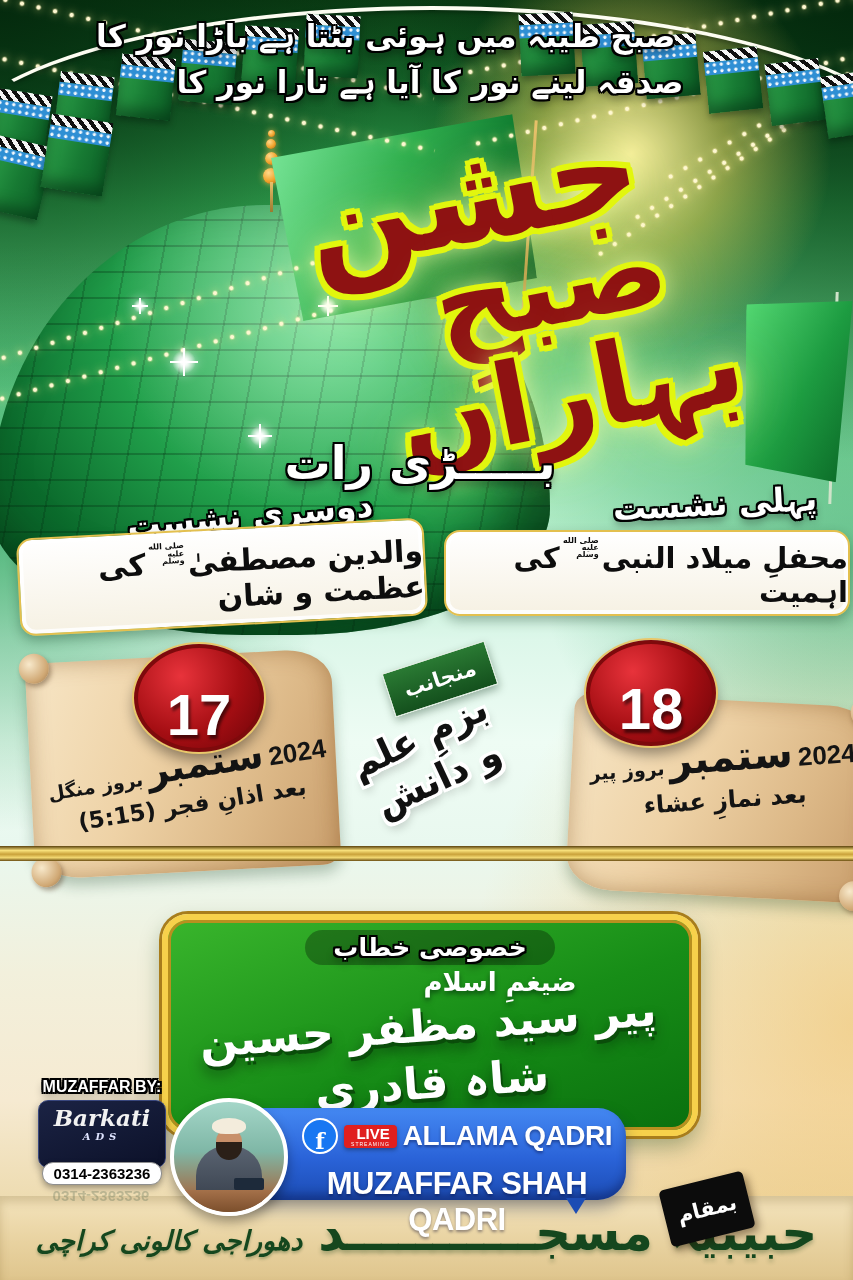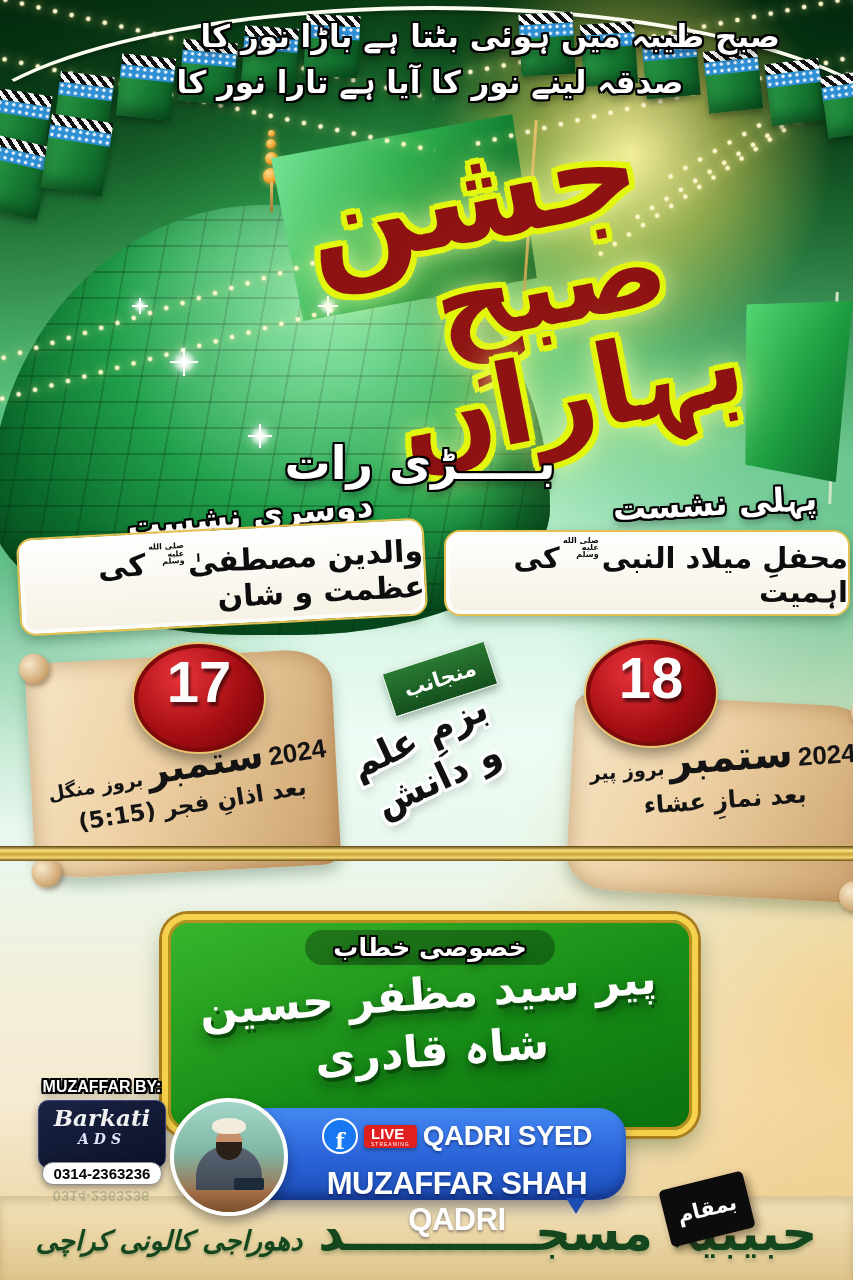--- a/index.html
+++ b/index.html
@@ -51,38 +51,38 @@
   .whitebox{background:linear-gradient(180deg,#ffffff 0%,#f6f1e3 100%);border:2px solid #e3c04f;border-radius:16px;
     box-shadow:0 5px 12px rgba(0,40,15,.3), inset 0 0 0 4px rgba(255,255,255,.85);
     display:flex;align-items:center;justify-content:center;color:#0d0d0d;font-weight:700;}
   .pbuh{display:inline-block;font-size:8px;line-height:.9;vertical-align:super;margin:0 3px;white-space:normal;max-width:36px;}
   .scroll{background:linear-gradient(115deg,#f7e6c6 0%,#eed2a6 40%,#dcb887 72%,#c99e6c 100%);
     border-radius:18px 46px 18px 46px/16px 34px 16px 34px;
     box-shadow:inset 0 0 22px rgba(120,70,20,.4),0 8px 14px rgba(20,60,30,.28);}
   .curl{width:30px;height:30px;border-radius:50%;
     background:radial-gradient(circle at 35% 35%,#f8e9cb,#d0a874 65%,#96734a);
     box-shadow:2px 3px 5px rgba(60,30,5,.4);}
-  .badge{border-radius:50%;display:flex;align-items:flex-start;justify-content:center;
+  .badge{border-radius:50%;display:flex;align-items:flex-end;justify-content:center;
     background:radial-gradient(circle at 35% 28%,#e8333b 0%,#a50e13 55%,#6d0408 100%);
     border:4px solid #7e0a0c;box-shadow:0 0 0 2px #e9c76a,0 8px 14px rgba(0,0,0,.4);}
   .badge span{font-family:"Liberation Sans",sans-serif;font-weight:900;font-size:58px;color:#fff;
     text-shadow:2px 4px 3px rgba(0,0,0,.55);}
   .s-line{direction:rtl;color:#141414;text-align:center;}
   .panel{background:linear-gradient(160deg,#39b52c 0%,#178d17 55%,#0a700e 100%);
     border:6px solid #f7d14b;border-radius:26px;
     box-shadow:0 0 0 3px #a87d1c,inset 0 0 0 3px #b8901f,0 10px 22px rgba(10,60,20,.35);}
   .tagpill{background:rgba(0,0,0,.30);border-radius:22px;padding:3px 28px;width:max-content;}
   .goldstripe{background:linear-gradient(180deg,#5c430e 0%,#f7df7a 30%,#caa23a 55%,#f2d872 78%,#6b4e12 100%);}
   .navycard{background:linear-gradient(160deg,#1b2344,#0c1129);border:1.5px solid #39477e;border-radius:10px;
     box-shadow:0 4px 8px rgba(0,0,0,.4);text-align:center;color:#f2f2f2;}
   .bluebanner{background:linear-gradient(180deg,#4488f2 0%,#2a63d8 55%,#1c4cb4 100%);border-radius:28px;
     box-shadow:0 8px 16px rgba(10,30,80,.35), inset 0 -6px 10px rgba(0,0,40,.3);}
   .fbcircle{width:32px;height:32px;border-radius:50%;background:#1877f2;border:2px solid #fff;color:#fff;
     font-family:"DejaVu Serif",serif;font-weight:700;font-size:22px;display:flex;align-items:flex-end;justify-content:center;line-height:.9;}
-  .livebadge{background:#e01f1f;border-radius:4px;color:#fff;text-align:left;padding:1px 7px;
+  .livebadge{background:#e01f1f;border-radius:4px;color:#fff;text-align:right;padding:1px 7px;
     font-family:"Liberation Sans",sans-serif;box-shadow:0 2px 4px rgba(0,0,0,.35);}
   .ven-tag{background:#0c0c0c;border-radius:5px;box-shadow:3px 5px 8px rgba(40,20,0,.45);
     display:flex;align-items:center;justify-content:center;color:#fff;}
   .sandstrip{background:linear-gradient(180deg,#f4e4bd 0%,#e8d2a0 55%,#dfc58d 100%);
     box-shadow:inset 0 6px 10px rgba(120,90,30,.25);}
   .en{font-family:"Liberation Sans",sans-serif;}
 </style>
 </head>
 <body>
 
@@ -129,21 +129,21 @@
   <div class="abs flag" style="left:305px;top:15px;transform:rotate(3deg);z-index:3;"></div>
   <div class="abs flag" style="left:520px;top:13px;transform:rotate(-3deg);z-index:3;"></div>
   <div class="abs flag" style="left:582px;top:23px;transform:rotate(-4deg);z-index:3;"></div>
   <div class="abs flag" style="left:644px;top:35px;transform:rotate(-5deg);z-index:3;"></div>
   <div class="abs flag" style="left:706px;top:49px;transform:rotate(-6deg);z-index:3;"></div>
   <div class="abs flag" style="left:768px;top:61px;transform:rotate(-7deg);z-index:3;"></div>
   <div class="abs flag" style="left:824px;top:73px;transform:rotate(-8deg);z-index:3;"></div>
   <div class="abs flag big" style="left:-16px;top:140px;transform:rotate(13deg);z-index:3;"></div>
   <div class="abs flag big" style="left:46px;top:118px;transform:rotate(9deg);z-index:3;"></div>
 
-  <div class="abs urdu outline-b" style="left:80px;top:18px;width:700px;text-align:right;font-size:31px;font-weight:700;z-index:4;">صبح طیبہ میں ہوئی بٹتا ہے باڑا نور کا</div>
+  <div class="abs urdu outline-b" style="left:96px;top:18px;width:700px;text-align:left;font-size:31px;font-weight:700;z-index:4;">صبح طیبہ میں ہوئی بٹتا ہے باڑا نور کا</div>
   <div class="abs urdu outline-b" style="left:130px;top:64px;width:600px;text-align:center;font-size:31px;font-weight:700;z-index:4;">صدقہ لینے نور کا آیا ہے تارا نور کا</div>
 
   <div class="abs urdu" style="left:270px;top:120px;width:560px;text-align:center;transform:rotate(-11deg);z-index:3;">
     <div class="title-calligraphy" style="font-size:128px;margin-right:120px;">جشن</div>
     <div class="title-calligraphy" style="font-size:112px;margin-top:-14px;">صبحِ بہاراں</div>
   </div>
 
   <div class="abs urdu outline-b" style="left:240px;top:436px;width:360px;text-align:center;font-size:46px;font-weight:700;z-index:4;">بـــــڑی رات</div>
 
   <div class="abs urdu outline-b" style="left:590px;top:484px;width:250px;text-align:center;font-size:33px;font-weight:700;transform:rotate(-3deg);z-index:4;">پہلی نشست</div>
@@ -197,46 +197,48 @@
               font-size:21px;font-weight:700;display:flex;align-items:center;justify-content:center;
               box-shadow:0 4px 8px rgba(0,40,15,.35);">منجانب</div>
   <div class="abs urdu" style="left:344px;top:712px;width:170px;text-align:center;transform:rotate(-25deg);z-index:5;
               font-size:37px;font-weight:700;color:#111;line-height:1.25;
               text-shadow:-3px -3px 0 #fff,3px -3px 0 #fff,-3px 3px 0 #fff,3px 3px 0 #fff,0 -3px 0 #fff,0 3px 0 #fff,-3px 0 0 #fff,3px 0 0 #fff,0 6px 10px rgba(0,0,0,.25);">بزمِ علم و دانش</div>
 
   <div class="abs goldstripe" style="left:0;top:846px;width:853px;height:15px;z-index:4;"></div>
 
   <div class="abs panel" style="left:162px;top:914px;width:524px;height:210px;z-index:5;">
     <div class="urdu outline-b tagpill" style="margin:10px auto 0;font-size:25px;font-weight:700;text-align:center;">خصوصی خطاب</div>
+    <div class="urdu" style="text-align:center;transform:translateX(70px);font-size:26px;font-weight:700;color:#fff;
+                text-shadow:0 3px 5px rgba(0,40,10,.6);margin-top:2px;">ضیغمِ اسلام</div>
     <div class="urdu" style="text-align:center;transform:rotate(-4deg);font-size:44px;font-weight:700;color:#fff;line-height:1.3;
                 margin-top:0px;text-shadow:2px 4px 0 #0a4d0a,0 8px 14px rgba(0,30,5,.55);">پیر سید مظفر حسین شاہ قادری</div>
   </div>
 
   <div class="abs en outline-b" style="left:32px;top:1078px;width:140px;text-align:center;font-size:16px;font-weight:800;z-index:6;">MUZAFFAR BY:</div>
   <div class="abs navycard" style="left:38px;top:1100px;width:126px;height:66px;z-index:6;">
     <div style="font-family:'DejaVu Serif',serif;font-style:italic;font-weight:700;font-size:23px;margin-top:3px;">Barkati</div>
-    <div style="font-family:'DejaVu Serif',serif;font-style:italic;font-weight:700;font-size:14px;letter-spacing:5px;color:#dfe4ff;">ADS</div>
+    <div style="font-family:'DejaVu Serif',serif;font-style:italic;font-weight:700;font-size:10px;letter-spacing:5px;color:#dfe4ff;">ADS</div>
   </div>
   <div class="abs en" style="left:42px;top:1162px;width:118px;background:#fff;border:1px solid #8f8f8f;border-radius:11px;
               text-align:center;font-size:15px;font-weight:800;color:#000;padding:2px 0;z-index:7;
               box-shadow:0 3px 6px rgba(0,0,0,.35);">0314-2363236</div>
   <div class="abs en" style="left:42px;top:1188px;width:118px;text-align:center;font-size:15px;font-weight:800;color:#243;
               transform:scaleY(-1);opacity:.22;z-index:6;">0314-2363236</div>
 
   <div class="abs bluebanner" style="left:212px;top:1108px;width:414px;height:92px;z-index:6;">
     <div style="position:absolute;left:86px;top:10px;right:10px;">
       <div style="display:flex;align-items:center;gap:6px;justify-content:center;">
         <div class="fbcircle">
             <span>f</span>
           </div>
         <div class="livebadge">
           <div style="font-weight:800;font-size:15px;line-height:1;">LIVE</div>
           <div style="font-size:5px;letter-spacing:1px;line-height:1.2;">STREAMING</div>
         </div>
-        <div class="en" style="color:#fff;font-weight:800;font-size:28px;letter-spacing:-.5px;text-shadow:0 2px 3px rgba(0,0,40,.4);">QADRI SYED</div>
+        <div class="en" style="color:#fff;font-weight:800;font-size:28px;letter-spacing:-.5px;text-shadow:0 2px 3px rgba(0,0,40,.4);">ALLAMA QADRI</div>
       </div>
       <div class="en" style="color:#fff;font-weight:800;font-size:31px;letter-spacing:-.5px;text-align:center;line-height:1.15;
                   text-shadow:0 2px 3px rgba(0,0,40,.4);margin-top:12px;">MUZAFFAR SHAH QADRI</div>
     </div>
   </div>
   <div class="abs" style="left:566px;top:1198px;width:0;height:0;border-left:10px solid transparent;border-right:10px solid transparent;
               border-top:16px solid #1c4cb4;z-index:7;"></div>
 
   <div class="abs" style="left:170px;top:1098px;width:110px;height:110px;border-radius:50%;border:4px solid #fff;overflow:hidden;z-index:7;
               background:linear-gradient(180deg,#a4d6c8 0%,#7fb7a6 45%,#9c7a58 78%,#7a5636 100%);

